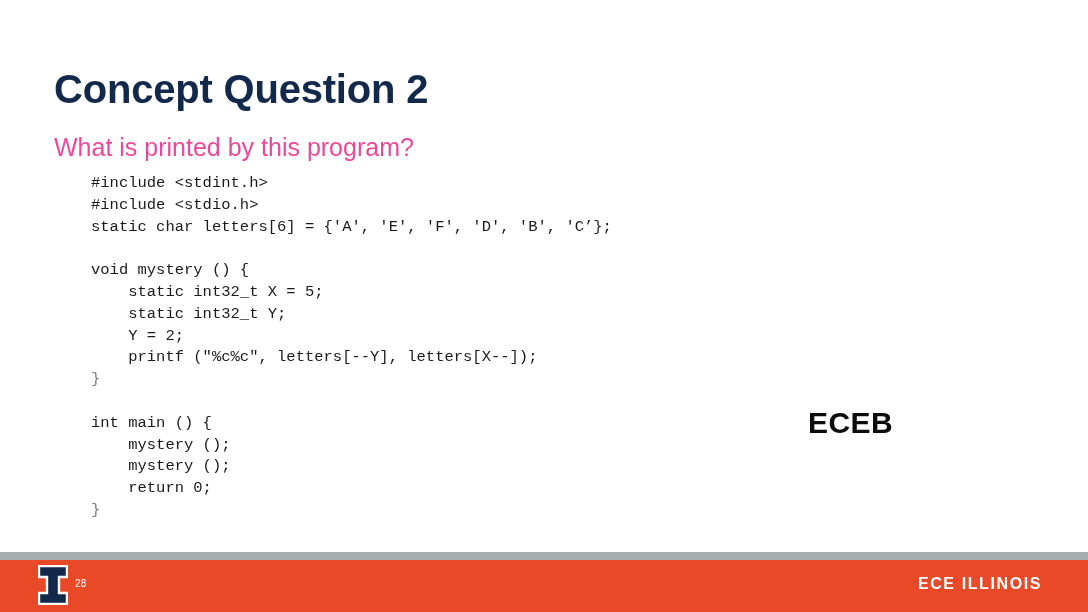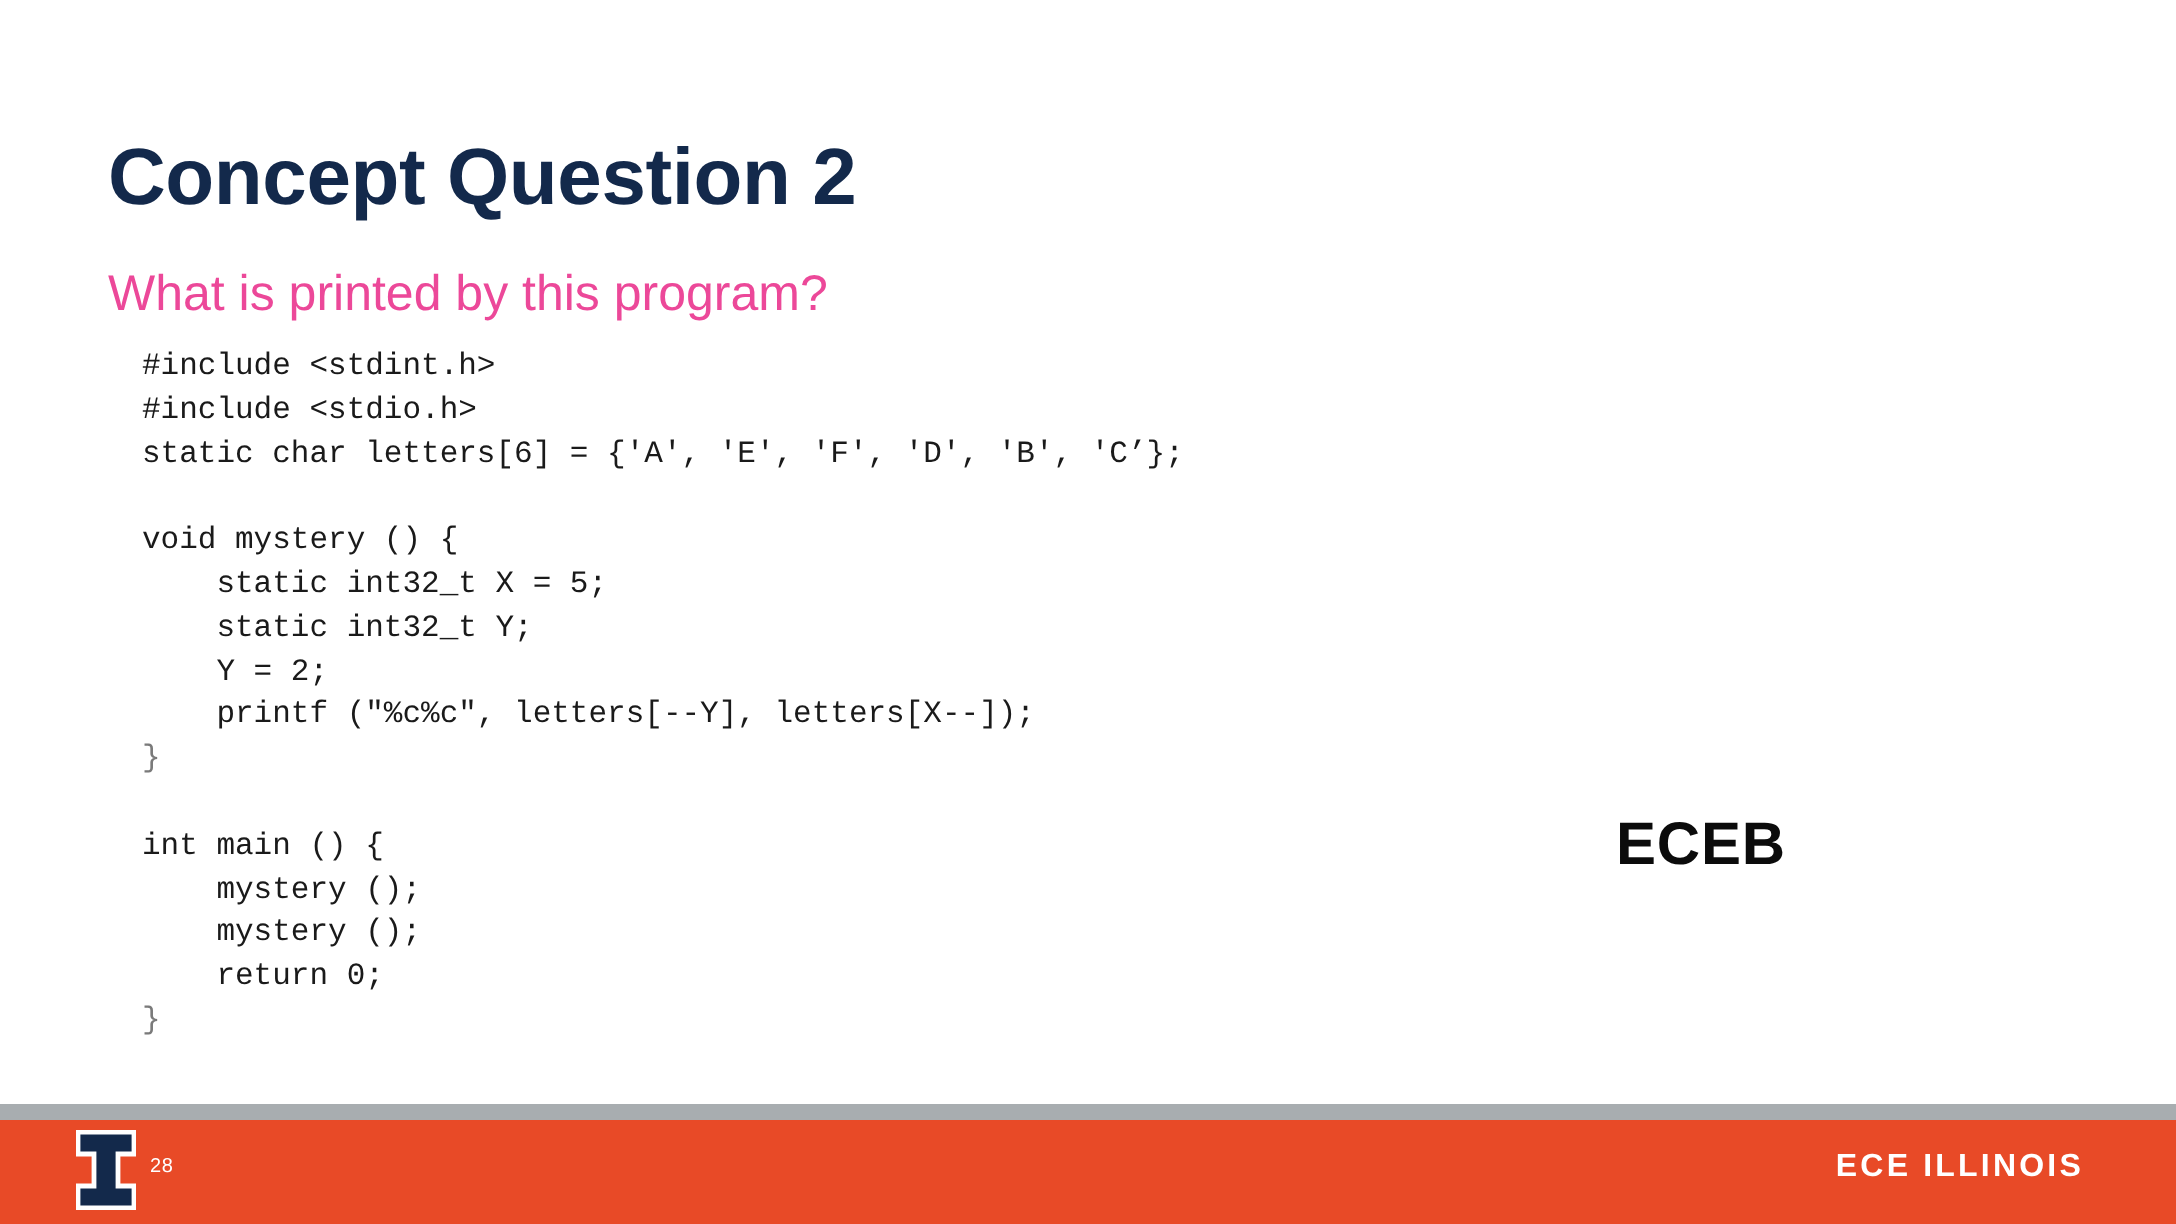--- a/index.html
+++ b/index.html
@@ -57,20 +57,21 @@
     font-family: "Liberation Mono", "DejaVu Sans Mono", monospace;
     font-size: 15.5px;
     line-height: 21.8px;
     color: #1a1a1a;
     white-space: pre;
     letter-spacing: 0px;
   }
   .code-line {
     white-space: pre;
     min-height: 21.8px;
+    margin-left: 20px;
   }
   .code-line.dim {
     color: #7a7a7a;
   }
   .code-line.blank {
     height: 21.8px;
   }
 
   
   .eceb-answer {

